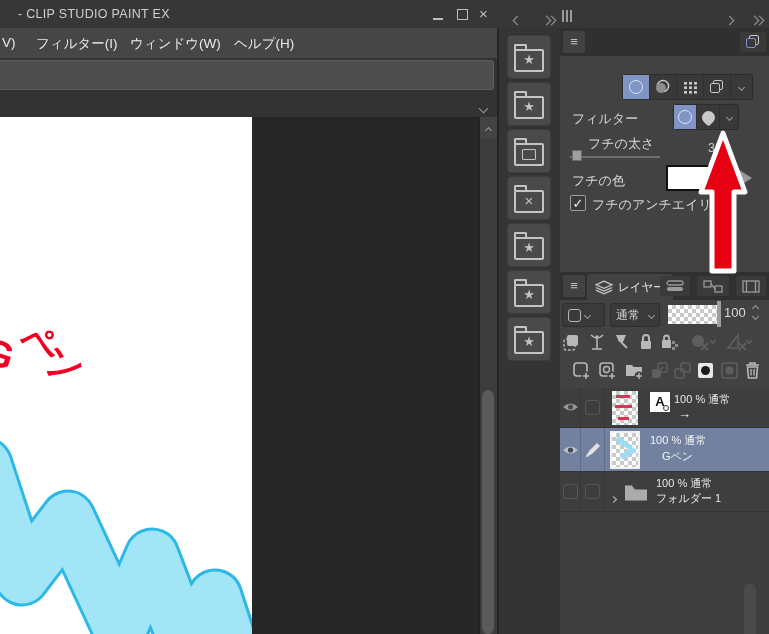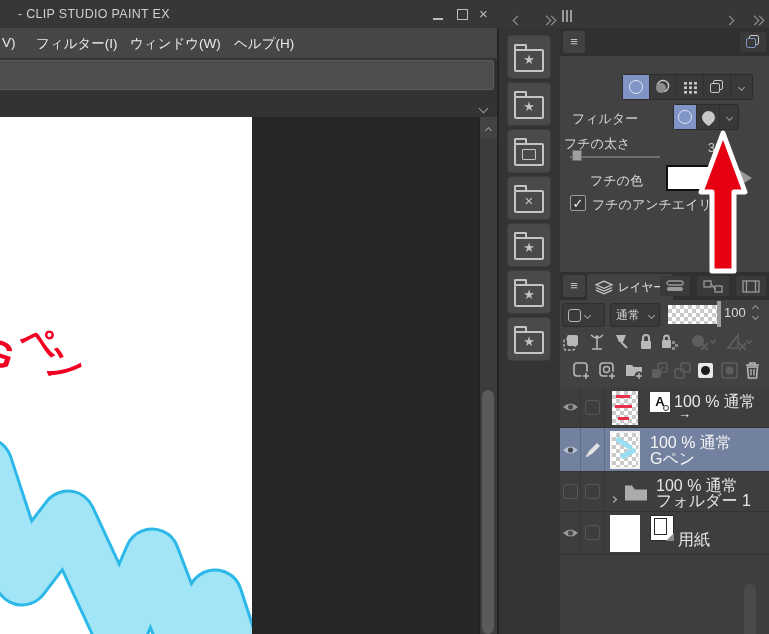--- a/index.html
+++ b/index.html
@@ -76,21 +76,21 @@
   .rgb i:nth-child(2){left:0;top:5px;background:#4caf50;}
   .rgb i:nth-child(3){left:7px;top:5px;background:#4a7fd6;}
   
   .checker{background-color:#fff;background-image:linear-gradient(45deg,#c9c9c9 25%,transparent 25%,transparent 75%,#c9c9c9 75%),linear-gradient(45deg,#c9c9c9 25%,transparent 25%,transparent 75%,#c9c9c9 75%);background-size:8px 8px;background-position:0 0,4px 4px;}
   .mini-ico{display:flex;align-items:center;justify-content:center;}
   .lrow{position:absolute;left:0;width:209px;border-bottom:1px solid #343434;box-sizing:border-box;background:#3e3e3e;}
   .lrow.sel{background:#72819f;}
   .vdiv{position:absolute;top:0;bottom:0;width:1px;background:#353535;}
   .lrow.sel .vdiv{background:#5e6c88;}
   .faintsq{position:absolute;width:15px;height:15px;border:1px solid #565656;border-radius:3px;box-sizing:border-box;}
-  .lname{position:absolute;font-size:16px;color:#e6e6e6;white-space:nowrap;}
+  .lname{position:absolute;font-size:11px;color:#e6e6e6;white-space:nowrap;}
   .thumb{position:absolute;box-sizing:border-box;}
   .badge{position:absolute;background:#fff;color:#111;}
   .spin{position:absolute;display:flex;flex-direction:column;gap:3px;align-items:center;}
   .trackbar{position:absolute;background:#4a4a4a;}
 </style>
 </head>
 <body>
 
 <div id="app">
 
@@ -217,26 +217,26 @@
           <span class="ring"></span>
         </span>
       <span class="bg-cell" style="width:23px">
           <span class="blob"></span>
         </span>
       <span class="bg-cell" style="width:18px">
           <i class="chev down sm"></i>
         </span>
     </div>
 
-    <span class="label13" style="left:4px;top:107px">フチの太さ</span>
+    <span class="label13" style="left:28px;top:107px">フチの太さ</span>
     <span class="label13" style="left:148px;top:113px;color:#cfcfcf;font-size:12.5px">3.0</span>
     <div class="slider-track" style="left:10px;top:128px;width:90px"></div>
     <div class="slider-handle" style="left:12px;top:122px"></div>
 
-    <span class="label13" style="left:30px;top:144px">フチの色</span>
+    <span class="label13" style="left:12px;top:144px">フチの色</span>
     <div class="swatch" style="left:106px;top:137px;width:52px;height:26px"></div>
     <span class="gray-tri" style="left:176px;top:140px"></span>
 
     <span class="checkbox" style="left:10px;top:167px">✓</span>
     <span class="label13" style="left:32px;top:168px">フチのアンチエイリア</span>
 
 
     <div class="ptabbar" style="top:244px">
       <span class="pmenu">≡</span>
       <div class="ptab-active" style="left:27px">
@@ -429,56 +429,39 @@
           <svg width="18" height="18" viewBox="0 0 18 18">
               <path d="M2 16 L5 10 L13 2 L16 5 L8 13 Z" fill="#e2e2e2"></path>
               <path d="M2 16 L5 15.2 L2.8 13 Z" fill="#e2e2e2"></path>
             </svg>
         </span>
         <div class="thumb checker" style="left:50px;top:3px;width:30px;height:38px;border:2px solid #f2f2f2">
           <span style="position:absolute;left:3px;top:8px;width:18px;height:5px;background:#9adef4;transform:rotate(32deg)"></span>
           <span style="position:absolute;left:8px;top:18px;width:16px;height:5px;background:#9adef4;transform:rotate(-28deg)"></span>
         </div>
         <span class="lname" style="left:90px;top:5px;color:#f4f4f4">100 % 通常</span>
-        <span class="lname" style="left:90px;top:21px;color:#f4f4f4">Gペン</span>
+        <span class="lname" style="left:102px;top:21px;color:#f4f4f4">Gペン</span>
       </div>
 
       <div class="lrow" style="top:84px;height:40px">
         <span class="vdiv" style="left:20px"></span>
           <span class="vdiv" style="left:44px"></span>
         <span class="faintsq" style="left:3px;top:12px"></span>
         <span class="faintsq" style="left:25px;top:12px"></span>
         <span class="abs" style="left:51px;top:16px"><i class="chev right sm" style="border-color:#c0c0c0"></i></span>
         <span class="abs" style="left:64px;top:12px">
           <svg width="24" height="17" viewBox="0 0 24 17">
               <path d="M1 3 h8 l2 2.5 H23 v11 H1 Z" fill="#ababab"></path>
               <path d="M1 3 V1.5 h7 l1 1.5" fill="#ababab"></path>
             </svg>
         </span>
         <span class="lname" style="left:96px;top:4px">100 % 通常</span>
         <span class="lname" style="left:96px;top:19px">フォルダー 1</span>
       </div>
 
-      <div class="lrow" style="top:124px;height:43px">
-        <span class="vdiv" style="left:20px"></span>
-          <span class="vdiv" style="left:44px"></span>
-        <span class="mini-ico abs" style="left:2px;top:15px">
-          <svg width="17" height="12" viewBox="0 0 17 12">
-              <path d="M1 6 Q8.5 -1 16 6 Q8.5 13 1 6 Z" fill="#9a9a9a"></path>
-              <circle cx="8.5" cy="6" r="2.6" fill="#4a4a4a"></circle>
-            </svg>
-        </span>
-        <span class="faintsq" style="left:25px;top:13px"></span>
-        <div class="thumb" style="left:50px;top:3px;width:30px;height:37px;background:#ffffff"></div>
-        <div class="abs" style="left:90px;top:3px;width:24px;height:26px;background:#fff;border:1px solid #2a2a2a;box-sizing:border-box">
-          <span style="position:absolute;right:-1px;bottom:-1px;width:0;height:0;border-left:8px solid transparent;border-bottom:8px solid #8a8a8a"></span>
-          <span style="position:absolute;left:3px;top:2px;width:13px;height:17px;border:1.5px solid #2a2a2a;box-sizing:border-box"></span>
-        </div>
-        <span class="lname" style="left:118px;top:18px">用紙</span>
-      </div>
 
       <div class="trackbar" style="left:184px;top:196px;width:12px;height:78px;border-radius:5px"></div>
     </div>
   </div>
 
   <svg class="abs" style="left:696px;top:126px;z-index:10" width="56" height="152" viewBox="0 0 56 152">
     <polygon points="27,7 49,66 38,66 38,145 16,145 16,66 5,66" fill="#e60012" stroke="#ffffff" stroke-width="5" stroke-linejoin="round"></polygon>
   </svg>
 
 </div>

